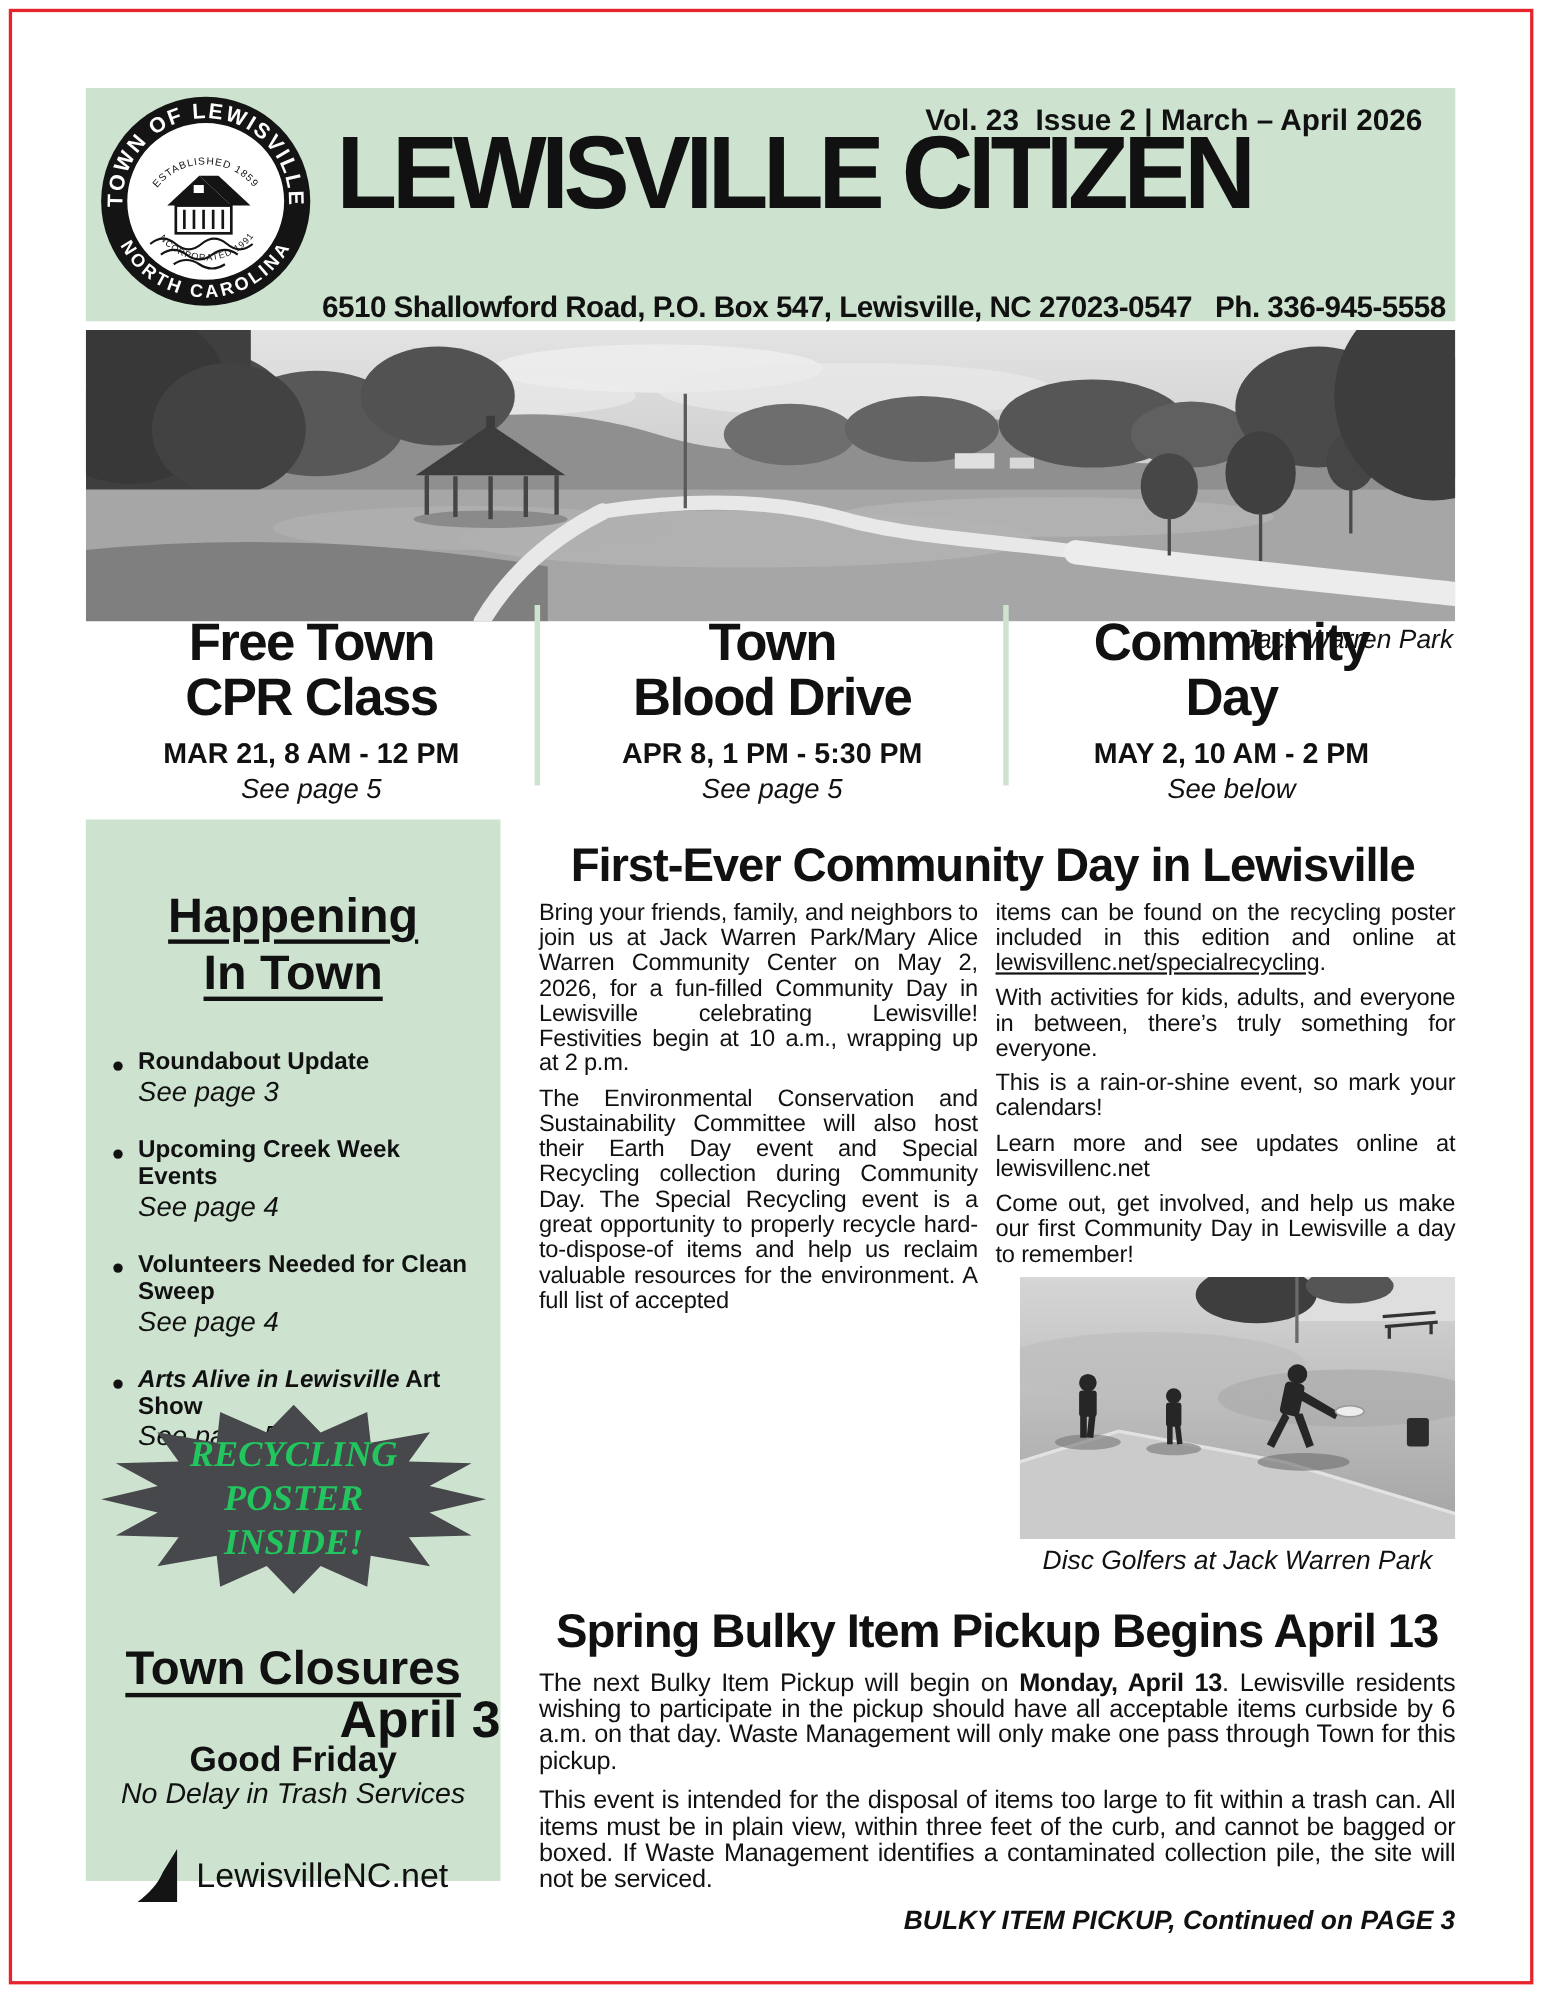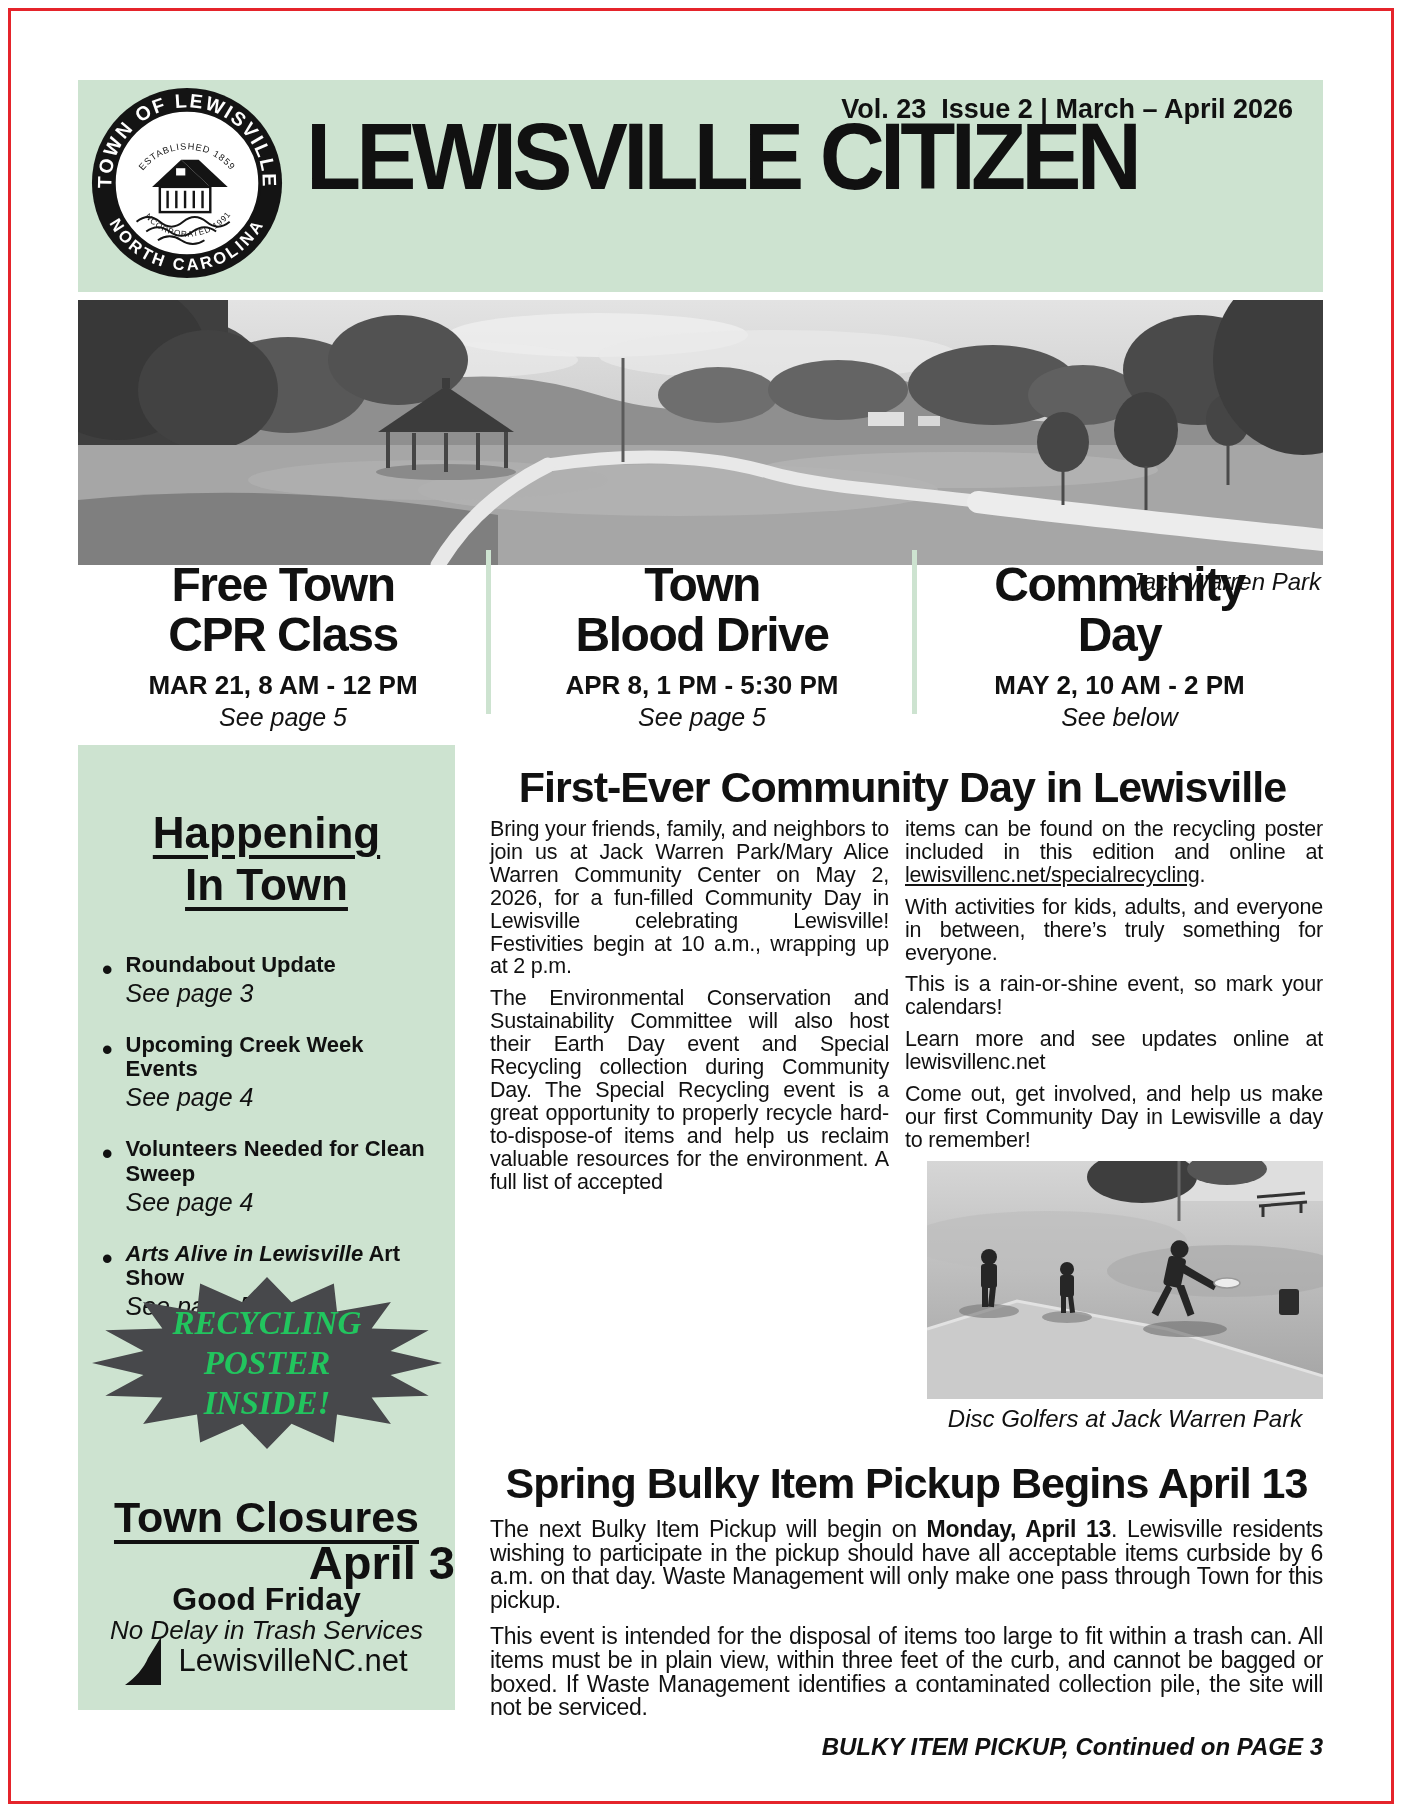--- a/index.html
+++ b/index.html
@@ -51,21 +51,21 @@
   .star div{font-family:"Liberation Serif",serif;font-style:italic;font-weight:bold;
             color:#22c55e;font-size:33px;line-height:1.22;}
   .clos-h{position:absolute;top:748px;width:100%;text-align:center;font-size:43px;font-weight:bold;}
   .clos-h span{text-decoration:underline;text-decoration-thickness:4px;text-underline-offset:8px;}
   .clos-date{position:absolute;top:794px;width:100%;text-align:right;font-size:47px;
              font-weight:bold;line-height:1;}
   .clos-day{position:absolute;top:838px;width:100%;text-align:center;font-size:32px;
             font-weight:bold;line-height:1;}
   .clos-note{position:absolute;top:872px;width:100%;text-align:center;font-size:26px;
              font-style:italic;line-height:1;}
-  .site-row{position:absolute;top:892px;width:100%;display:flex;justify-content:center;
+  .site-row{position:absolute;top:936px;width:100%;display:flex;justify-content:center;
             align-items:center;gap:13px;}
   .site-row .txt{font-size:31px;}
 
   
   .art-head{position:absolute;left:480px;top:766px;width:845px;text-align:center;
             font-size:43px;font-weight:bold;letter-spacing:-1px;line-height:1;}
   .colL{position:absolute;left:490px;top:818px;width:399px;}
   .colR{position:absolute;left:905px;top:818px;width:418px;}
   .body-p{font-size:21.5px;line-height:22.9px;text-align:justify;margin:0 0 9px 0;
           letter-spacing:-.2px;hyphens:auto;}
@@ -124,20 +124,21 @@
         <path d="M 58,150 q 12,-9 24,0 t 24,0 t 24,0"></path>
         <path d="M 70,159 q 12,-8 24,0 t 24,0"></path>
       </g>
     </g>
     <path id="incArc" d="M 56,134 A 56,56 0 0 0 144,134" fill="none"></path>
     <text font-size="8.5" fill="#141414" letter-spacing="1" font-family="Liberation Sans,sans-serif">
       <textPath href="#incArc" startOffset="50%" text-anchor="middle">INCORPORATED 1991</textPath>
     </text>
   </svg>
 
+  <div class="address">6510 Shallowford Road, P.O. Box 547, Lewisville, NC 27023-0547   Ph. 336-945-5558</div>
 
   <figure class="banner" style="margin:0;">
     <svg width="1245" height="265" viewBox="0 0 1245 265" preserveAspectRatio="none">
       <defs>
         <linearGradient id="sky" x1="0" y1="0" x2="0" y2="1">
           <stop offset="0" stop-color="#e3e3e3"></stop>
             <stop offset=".6" stop-color="#c9c9c9"></stop>
             <stop offset="1" stop-color="#bdbdbd"></stop>
         </linearGradient>
       </defs>

